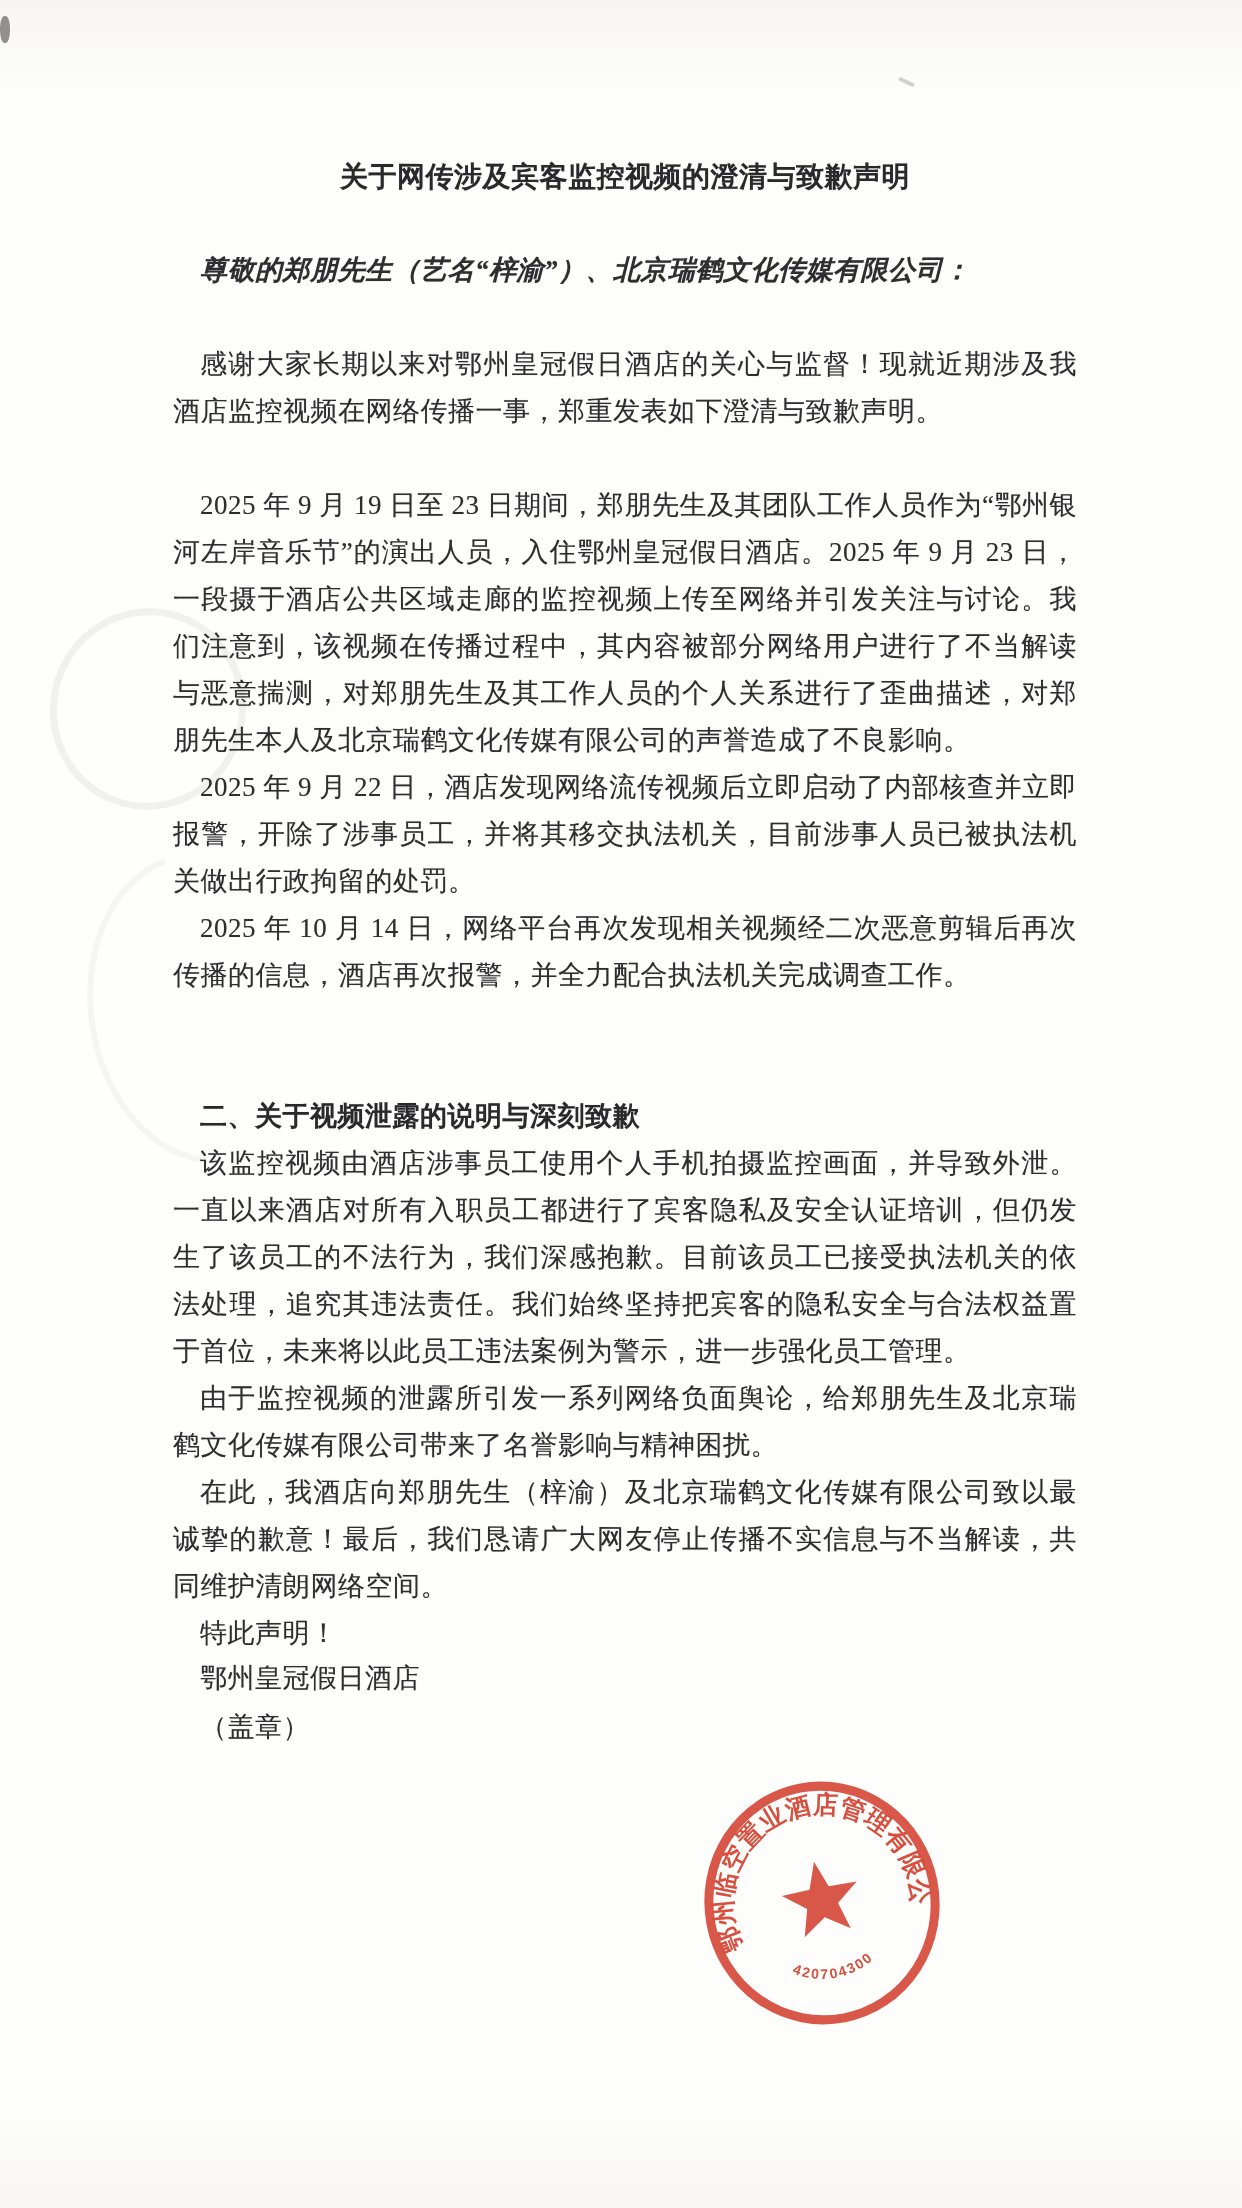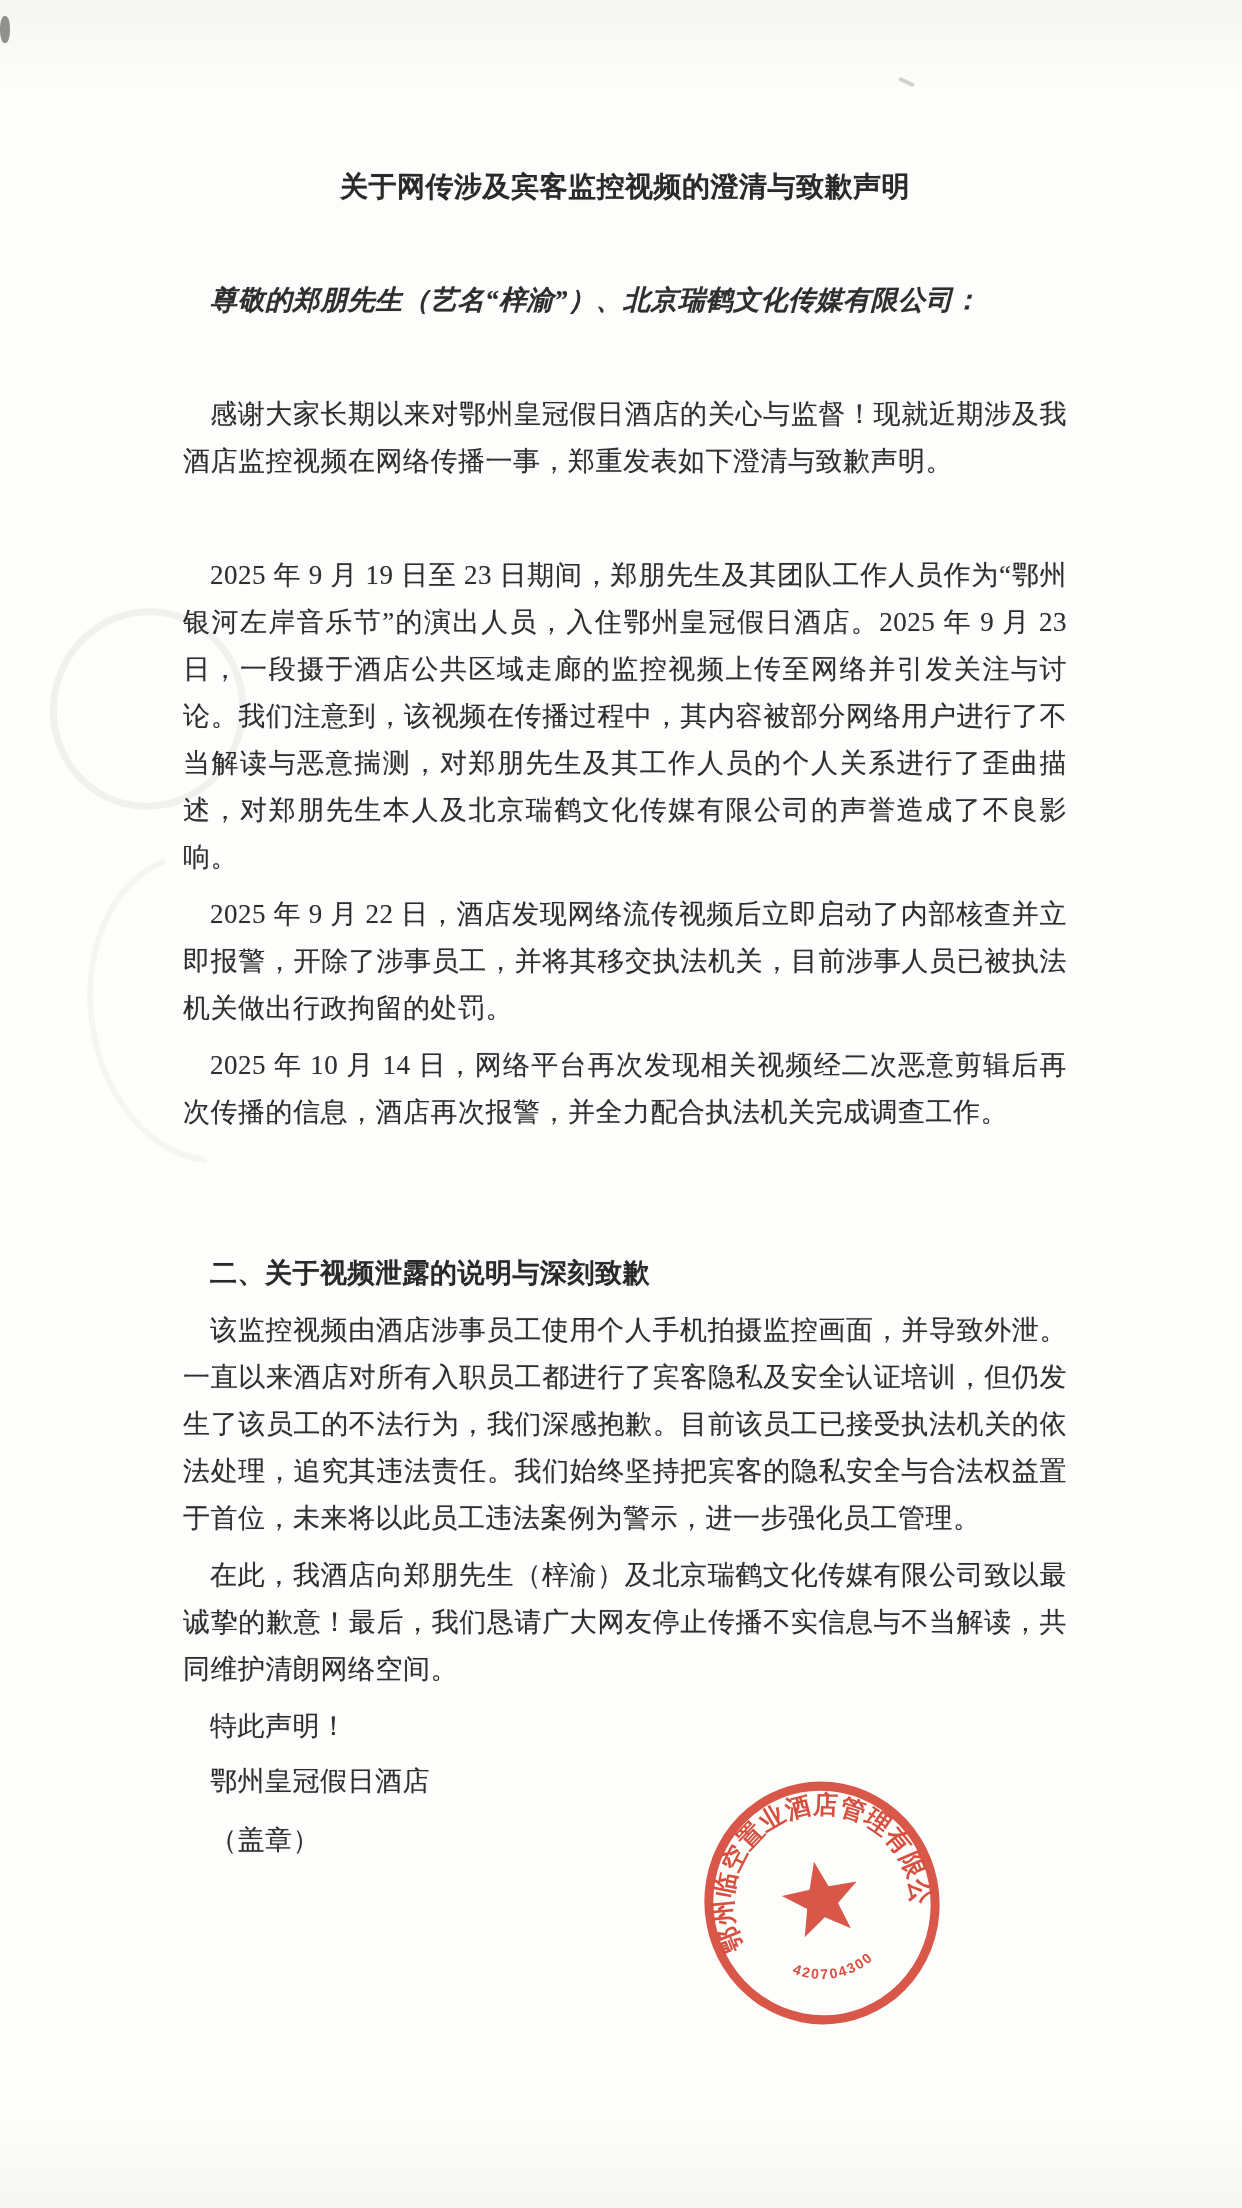--- a/index.html
+++ b/index.html
@@ -14,21 +14,21 @@
     color:#2e2d2f;
   }
   
   .content {
     position:absolute; left:173px; top:153px; width:904px;
     font-size:27px; line-height:47px;
     text-align:justify; word-break:break-all;
     letter-spacing:0.5px;
     text-shadow:0 0 1px rgba(46,45,47,.32);
   }
-  .content p { margin:10px; text-indent:27px; }
+  .content p { margin:0; text-indent:27px; }
   .blank { height:47px; }
   .doc-title { text-align:center; font-weight:700; text-indent:0 !important; font-size:28px; color:#29282a; }
   .salutation { font-weight:700;font-style:italic; }
   .heading { font-weight:700; color:#29282a; }
   .bold-statement { font-weight:700; color:#252427; }
   .sig-line { text-align:left; margin:0; }
   .sig-name  { text-indent:672px;font-family:Liberation Mono, monospace; }
   .sig-note  { text-indent:724px; }
   .sig-date  { text-indent:659px; }
 
@@ -85,20 +85,21 @@
 
     <p>2025 年 9 月 19 日至 23 日期间，郑朋先生及其团队工作人员作为“鄂州银河左岸音乐节”的演出人员，入住鄂州皇冠假日酒店。2025 年 9 月 23 日，一段摄于酒店公共区域走廊的监控视频上传至网络并引发关注与讨论。我们注意到，该视频在传播过程中，其内容被部分网络用户进行了不当解读与恶意揣测，对郑朋先生及其工作人员的个人关系进行了歪曲描述，对郑朋先生本人及北京瑞鹤文化传媒有限公司的声誉造成了不良影响。</p>
     <p>2025 年 9 月 22 日，酒店发现网络流传视频后立即启动了内部核查并立即报警，开除了涉事员工，并将其移交执法机关，目前涉事人员已被执法机关做出行政拘留的处罚。</p>
     <p>2025 年 10 月 14 日，网络平台再次发现相关视频经二次恶意剪辑后再次传播的信息，酒店再次报警，并全力配合执法机关完成调查工作。</p>
     <div class="blank"></div>
 
     <div class="blank"></div>
 
     <p class="heading">二、关于视频泄露的说明与深刻致歉</p>
     <p>该监控视频由酒店涉事员工使用个人手机拍摄监控画面，并导致外泄。一直以来酒店对所有入职员工都进行了宾客隐私及安全认证培训，但仍发生了该员工的不法行为，我们深感抱歉。目前该员工已接受执法机关的依法处理，追究其违法责任。我们始终坚持把宾客的隐私安全与合法权益置于首位，未来将以此员工违法案例为警示，进一步强化员工管理。</p>
+    <p>由于监控视频的泄露所引发一系列网络负面舆论，给郑朋先生及北京瑞鹤文化传媒有限公司带来了名誉影响与精神困扰。</p>
     <p>在此，我酒店向郑朋先生（梓渝）及北京瑞鹤文化传媒有限公司致以最诚挚的歉意！最后，我们恳请广大网友停止传播不实信息与不当解读，共同维护清朗网络空间。</p>
 
     <p>特此声明！</p>
 
     <p class="sig-line sig-name">鄂州皇冠假日酒店</p>
     <p class="sig-line sig-note">（盖章）</p>
   </div>
 
   <div class="seal">
     <svg viewBox="0 0 244 248" xmlns="http://www.w3.org/2000/svg">

